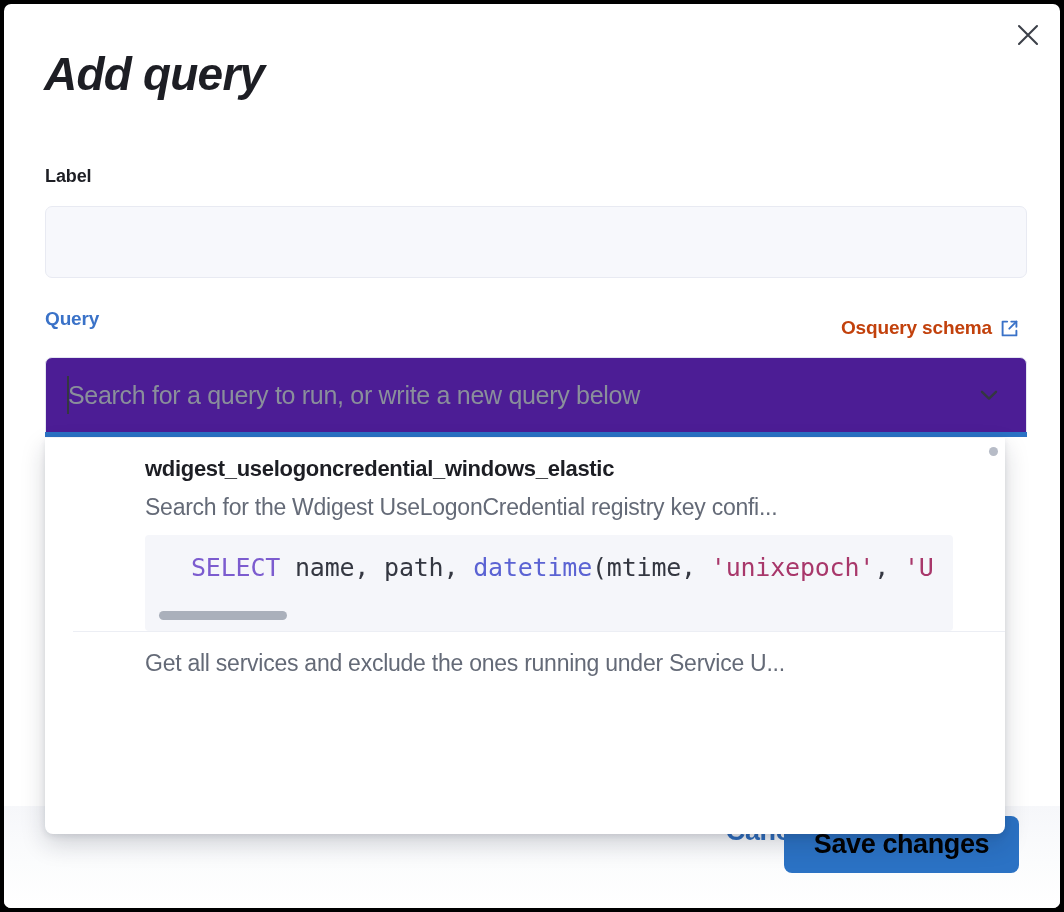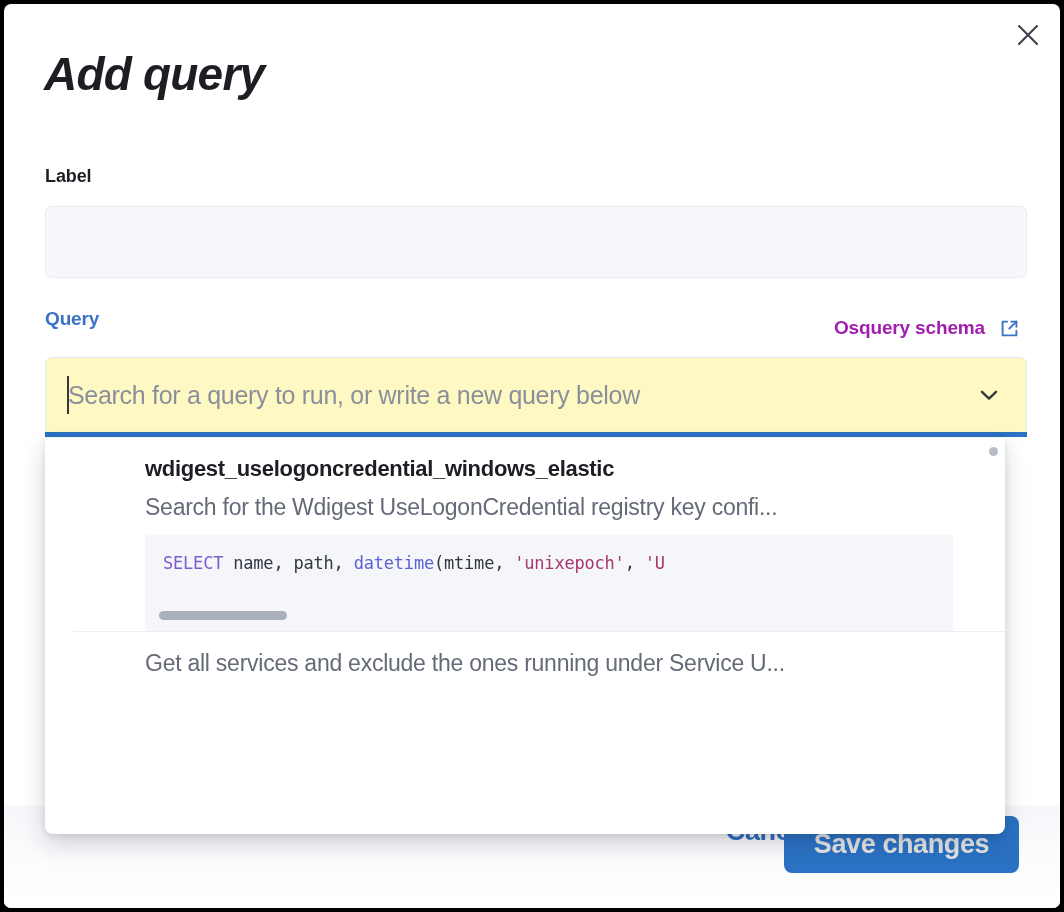--- a/index.html
+++ b/index.html
@@ -98,39 +98,39 @@
     color: #3a72c8;
     letter-spacing: -0.15px;
   }
 
   .schema-link {
     position: absolute;
     right: 41px;
     top: 313px;
     display: flex;
     align-items: center;
-    gap: 15px;
+    gap: 8px;
     font-size: 19px;
     font-weight: 700;
-    color: #a21caf;
+    color: #c2410c;
     text-decoration: none;
     letter-spacing: -0.15px;
     cursor: pointer;
     white-space: nowrap;
   }
   .schema-link svg { display: block; margin-top: 1px; }
 
   
   .combo {
     position: absolute;
     left: 41px;
     top: 353px;
     width: 982px;
     height: 76px;
-    background: #fef9c3;
+    background: #4c1d95;
     border: 1px solid #e3e6f0;
     border-radius: 7px 7px 0 0;
     display: flex;
     align-items: center;
     padding: 0 20px 0 22px;
   }
   .combo-caret {
     position: absolute;
     left: 63px;
     top: 372px;
@@ -217,25 +217,26 @@
     position: relative;
     background: #f5f6fa;
     border-radius: 4px;
     padding: 18px 0 10px 18px;
     height: 96px;
     overflow: hidden;
     margin-right: 28px;
   }
   .dd-code pre {
     font-family: "DejaVu Sans Mono", "Liberation Mono", monospace;
-    font-size: 17px;
+    font-size: 25px;
     line-height: 1.2;
     color: #343741;
     white-space: pre;
     letter-spacing: -0.2px;
+    margin-left: 28px;
   }
   .tok-kw   { color: #7c5ccf; }
   .tok-fn   { color: #5b63d3; }
   .tok-str  { color: #a8376a; }
   .tok-plain{ color: #343741; }
 
   .code-hscroll {
     position: absolute;
     left: 14px;
     bottom: 11px;
@@ -275,21 +276,21 @@
     right: 41px;
     top: 812px;
     width: 235px;
     height: 57px;
     background: #2b72c4;
     border: none;
     border-radius: 8px;
     font-family: "Liberation Sans", sans-serif;
     font-size: 27px;
     font-weight: 600;
-    color: #e5e5e5;
+    color: #000000;
     letter-spacing: -0.4px;
     cursor: pointer;
     z-index: 12;
     white-space: nowrap;
   }
 </style>
 </head>
 <body>
 
 <div id="page">

